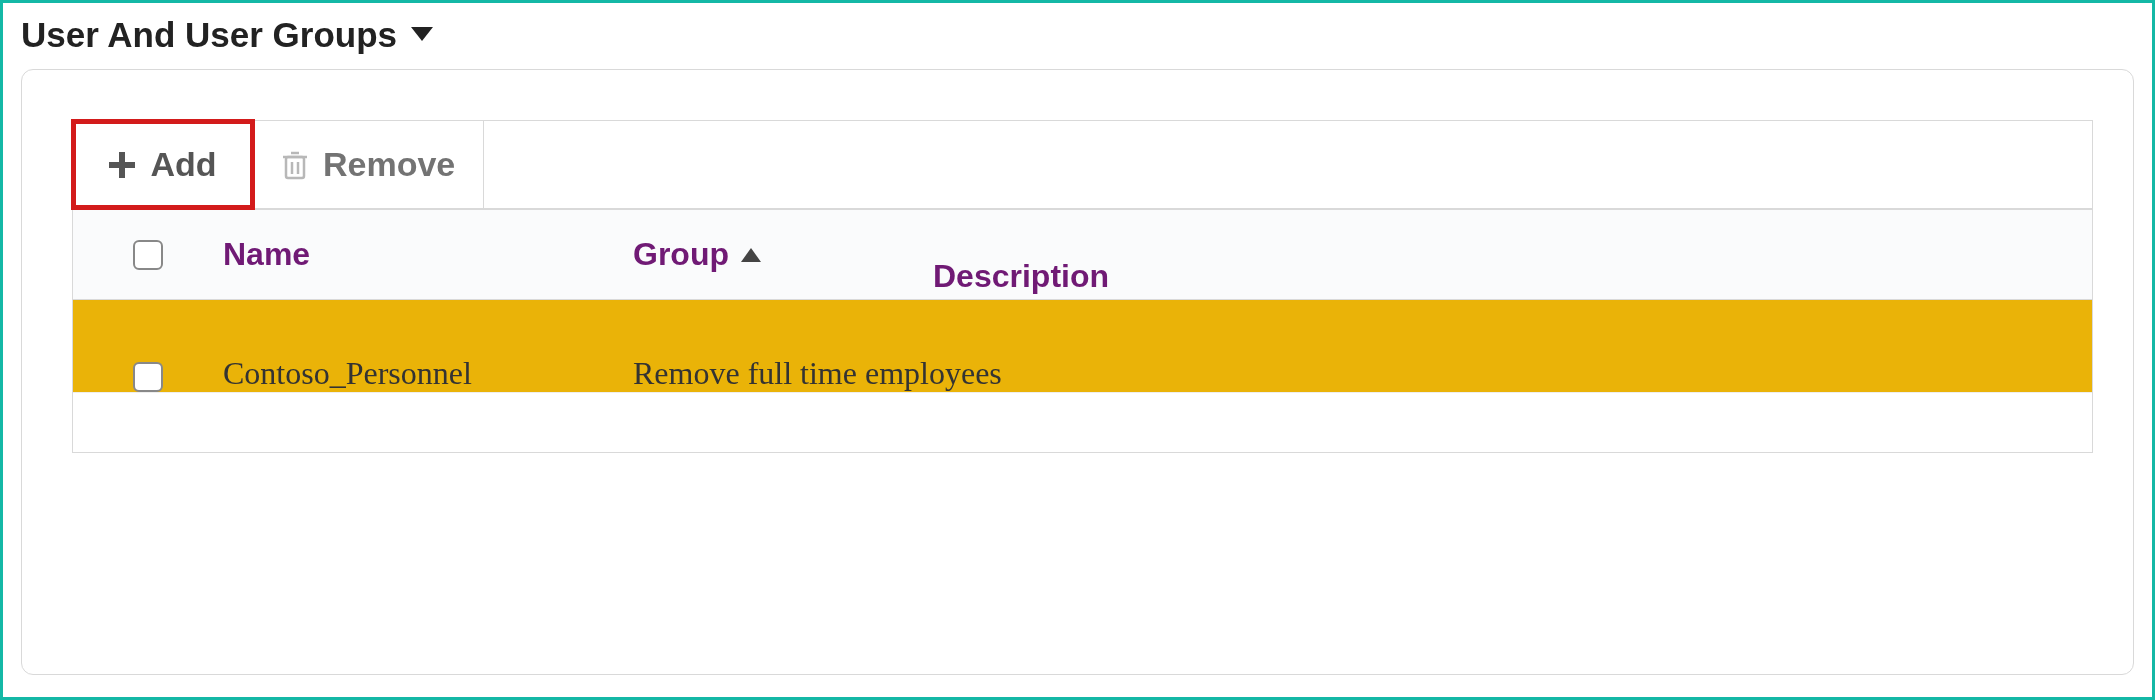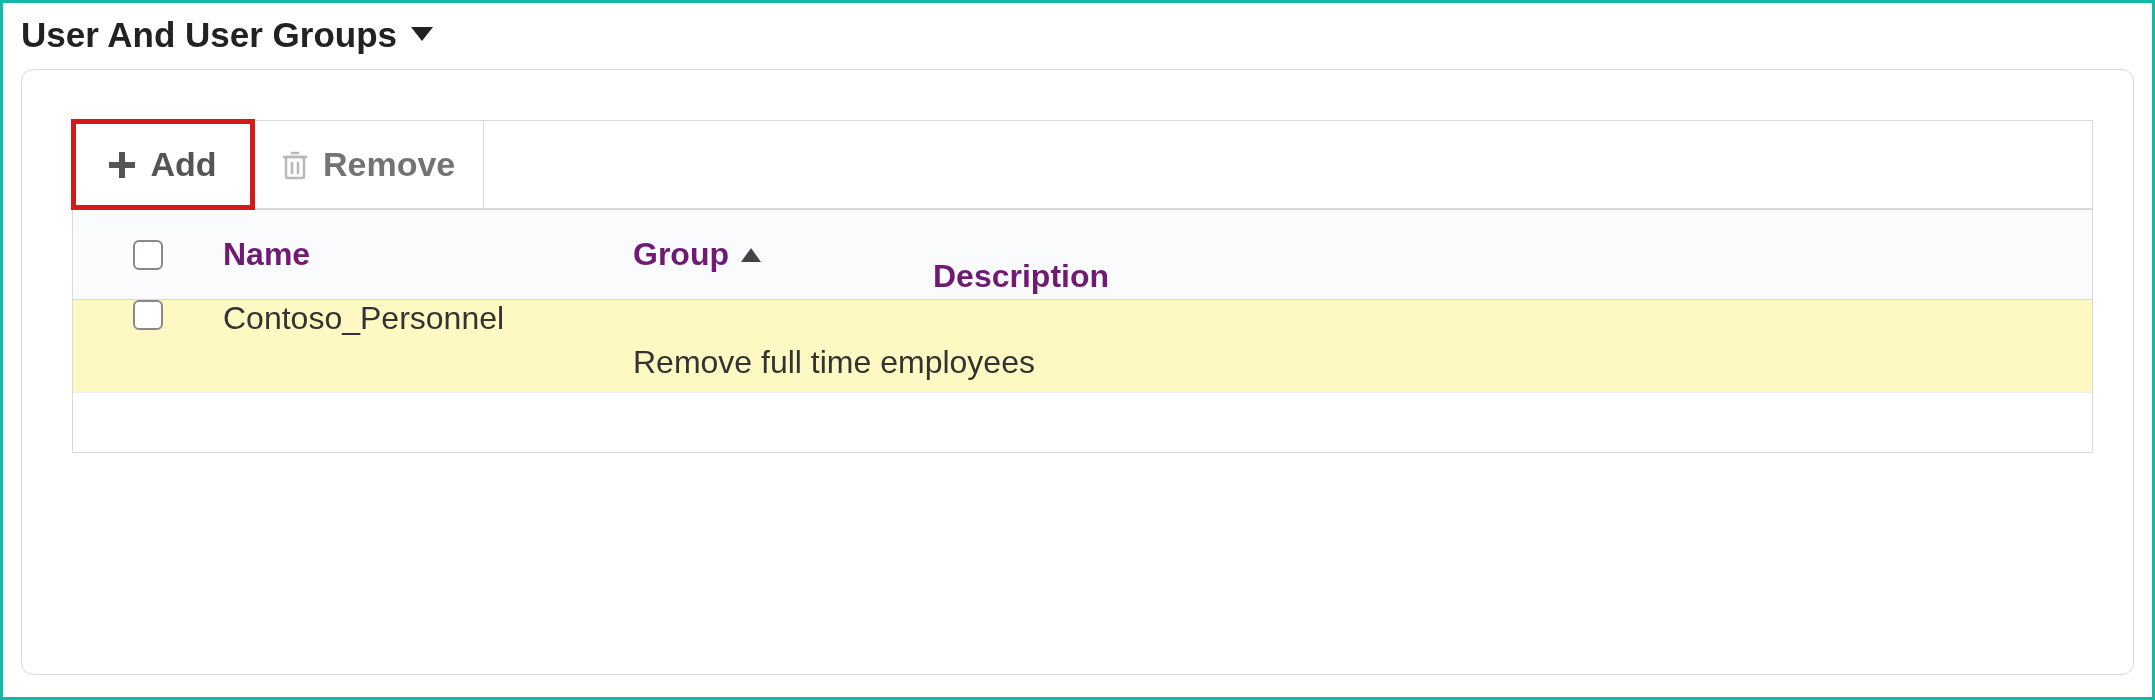--- a/index.html
+++ b/index.html
@@ -83,22 +83,23 @@
   .thead {
     height: 90px;
     background: #fafbfc;
     border-bottom: 1px solid #d9d9d9;
     display: flex;
     align-items: center;
   }
   .trow {
     height: 92px;
     display: flex;
-    align-items: flex-start;
-    background: #fef9c3;
+    align-items: flex-end;
+    background: #eab308;
+    font-family: Liberation Serif, serif;
   }
   .spacer-after-rows {
     height: 60px;
     background:#fff;
     border-top: 1px solid #eee;
   }
 
   .col-check { width: 150px; display:flex; justify-content:center; }
   .col-name { width: 410px; }
   .col-type { width: 300px; }

